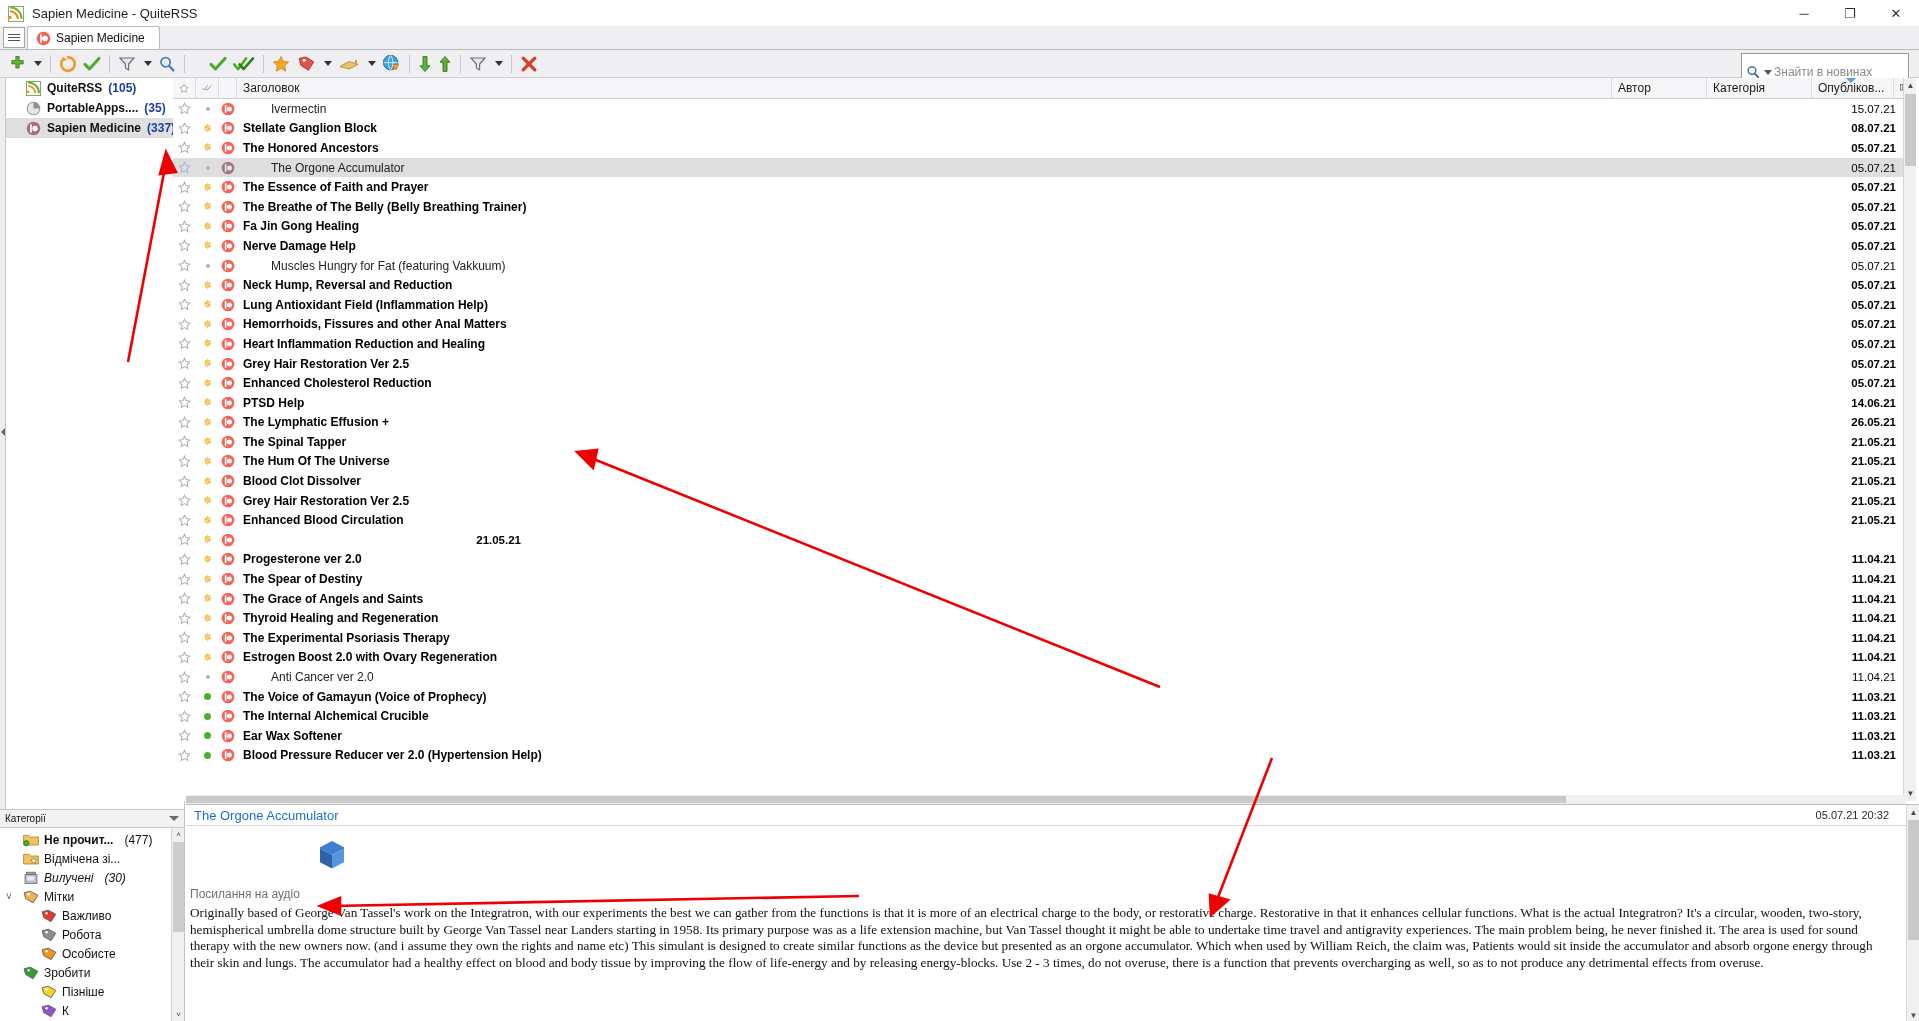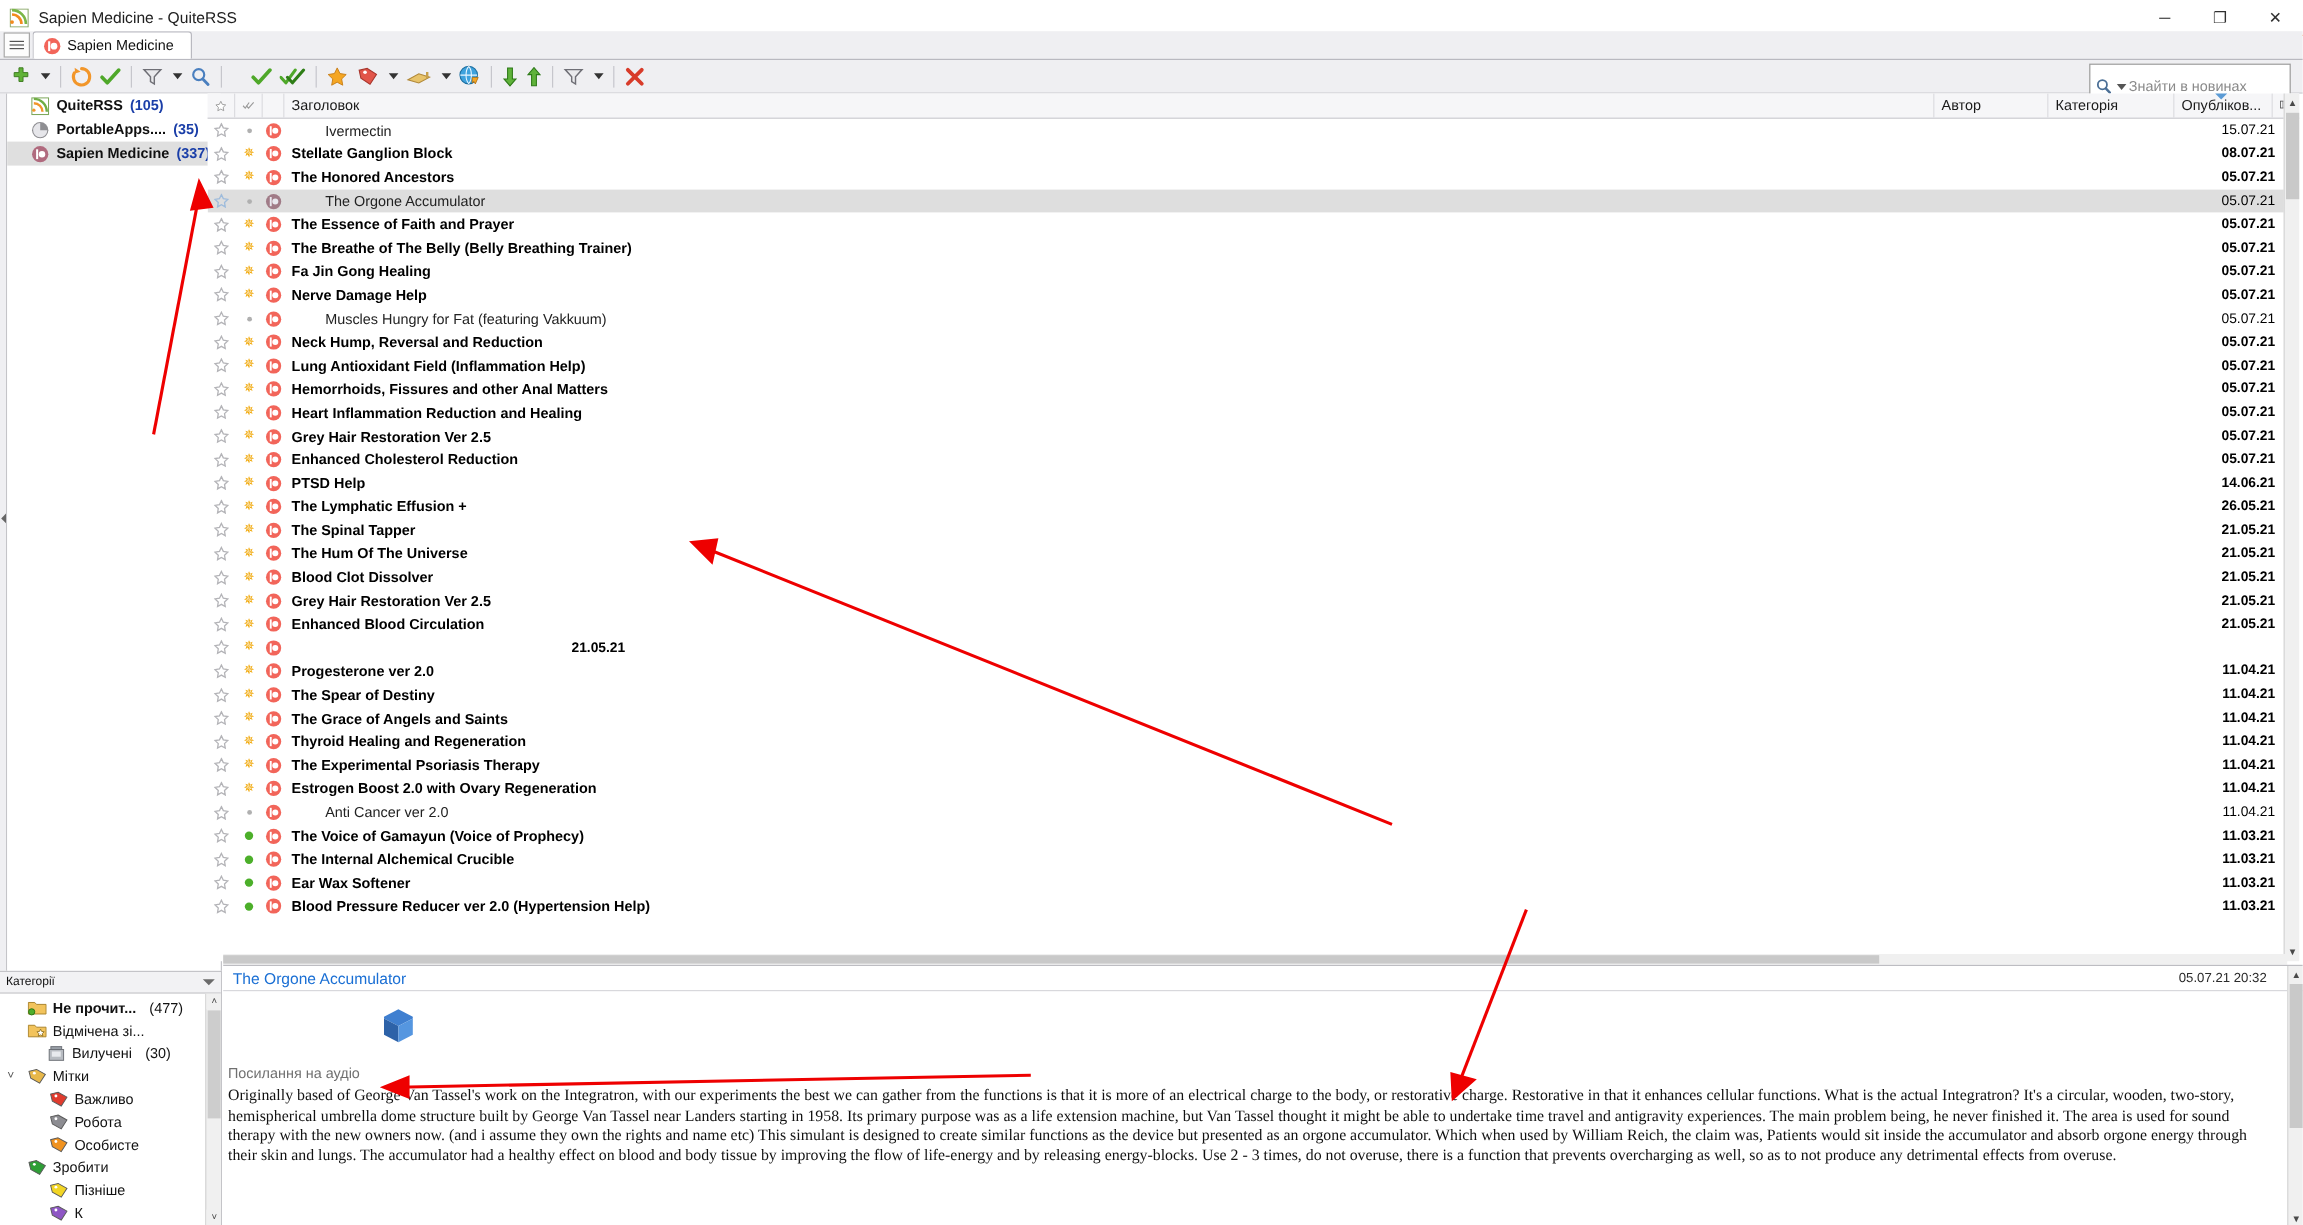--- a/index.html
+++ b/index.html
@@ -12,21 +12,21 @@
     font-size: 12px;
     color: #000;
   }
   #app { position: relative; width: 1919px; height: 1021px; }
 
   
   .titlebar {
     position: absolute; top: 0; left: 0; width: 1919px; height: 30px;
     background: #ffffff;
     display: flex; align-items: center;
-    border-bottom: 1px solid #f97316;
+    border-bottom: 3px solid #f97316;
   }
   .titlebar-icon {
     width: 16px; height: 16px; margin-left: 8px; margin-right: 8px;
     flex: 0 0 auto;
   }
   .titlebar-text { font-size: 13px; color: #202020; flex: 1 1 auto; }
   .win-btns { display: flex; height: 30px; }
   .win-btn {
     width: 46px; height: 30px; display: flex; align-items: center; justify-content: center;
     color: #303030; font-size: 13px;
@@ -468,21 +468,21 @@
             <span class="cnt">(477)</span>
           </div>
           <div class="cat-row" style="padding-left: 6px;">
             <span class="ind" style="color:#555;font-size:10px"></span>
             <span class="ci"><svg width="16" height="14" viewBox="0 0 16 14">
                 <path d="M0.6 2.4h5.4l1.4 1.6h8V12H0.6z" fill="#f2c35c" stroke="#a8822a" stroke-width="0.8"></path>
                 <path d="M10.8 5.6l.9 1.9 2.1.3-1.5 1.5.4 2.1-1.9-1-1.9 1 .4-2.1-1.5-1.5 2.1-.3z" fill="#fff" stroke="#8a6b1a" stroke-width="0.7"></path>
               </svg></span>
             <span class="lbl">Відмічена зі...</span>
           </div>
-          <div class="cat-row" style="padding-left: 22px;">
+          <div class="cat-row" style="padding-left: 6px; font-style: italic;">
             <span class="ind" style="color:#555;font-size:10px"></span>
             <span class="ci"><svg width="16" height="14" viewBox="0 0 16 14">
                 <rect x="2" y="3.6" width="12" height="9" fill="#b8bcc2" stroke="#6c7076" stroke-width="0.8"></rect>
                 <rect x="3.4" y="1.2" width="9" height="2.4" fill="#9aa0a8" stroke="#6c7076" stroke-width="0.8"></rect>
                 <rect x="4.2" y="5.2" width="7.4" height="4.4" fill="#e8eaee"></rect>
               </svg></span>
             <span class="lbl">Вилучені</span>
             <span class="cnt">(30)</span>
           </div>
           <div class="cat-row" style="padding-left: 6px;">

